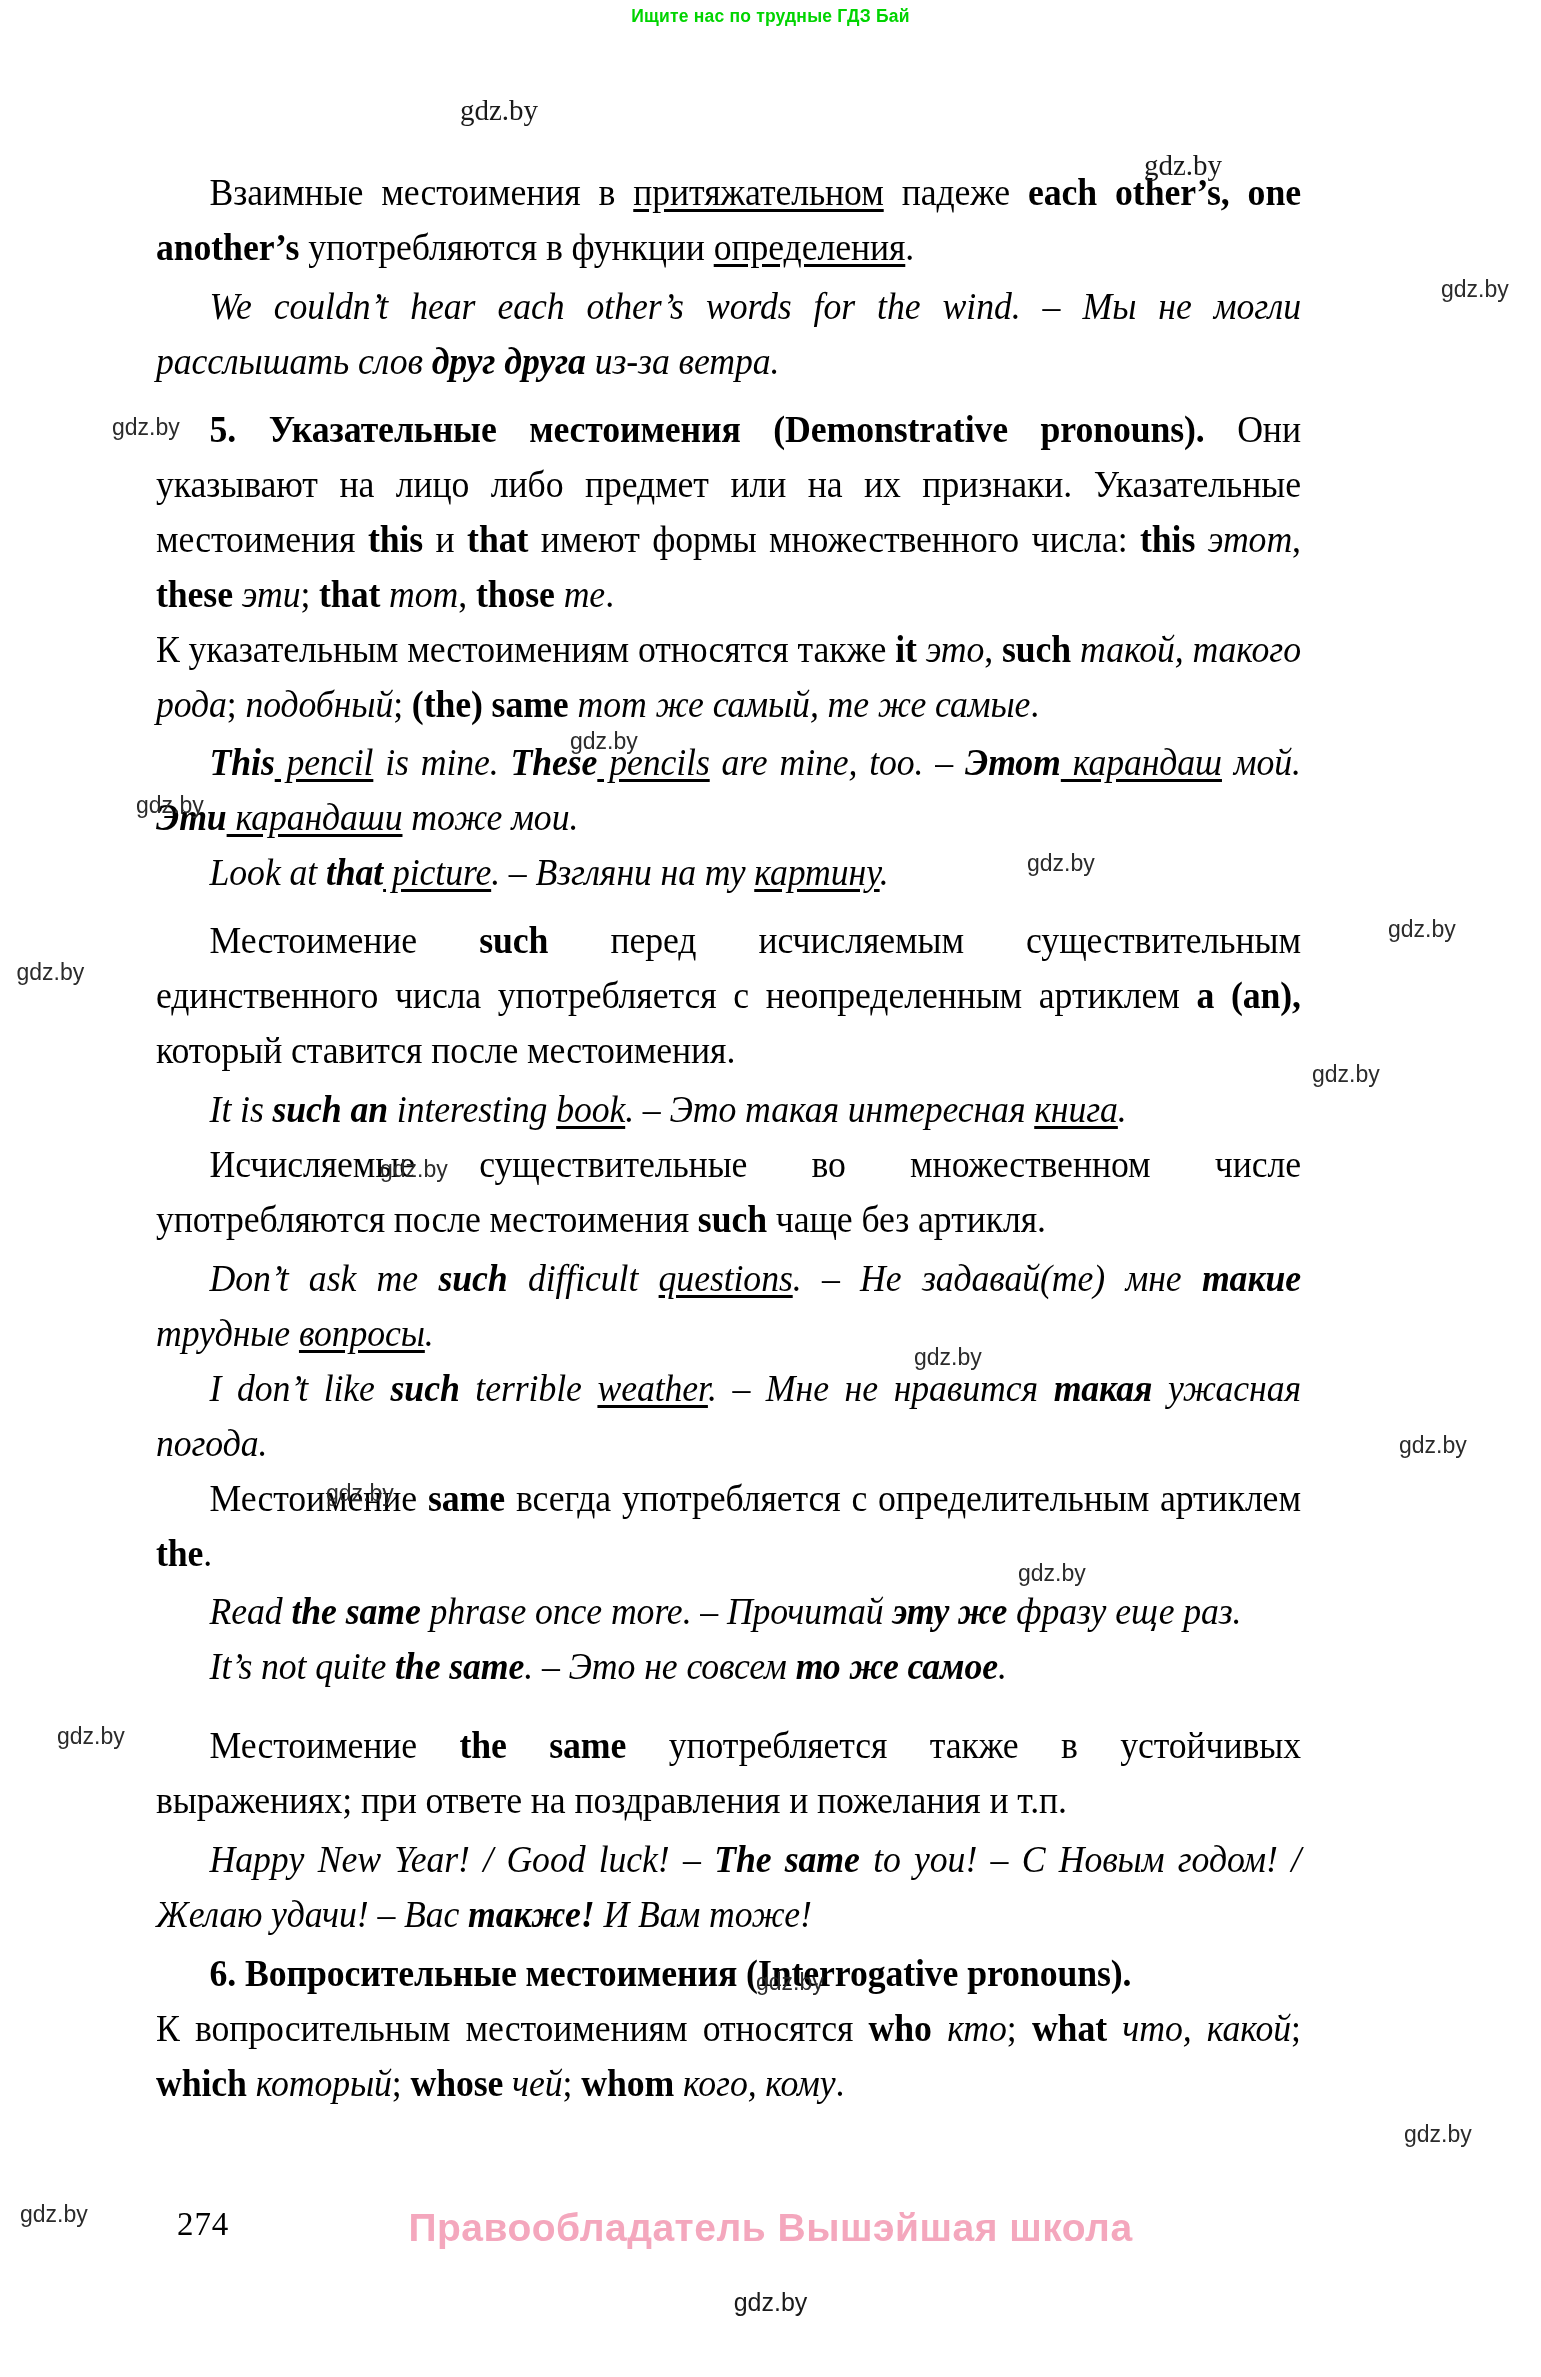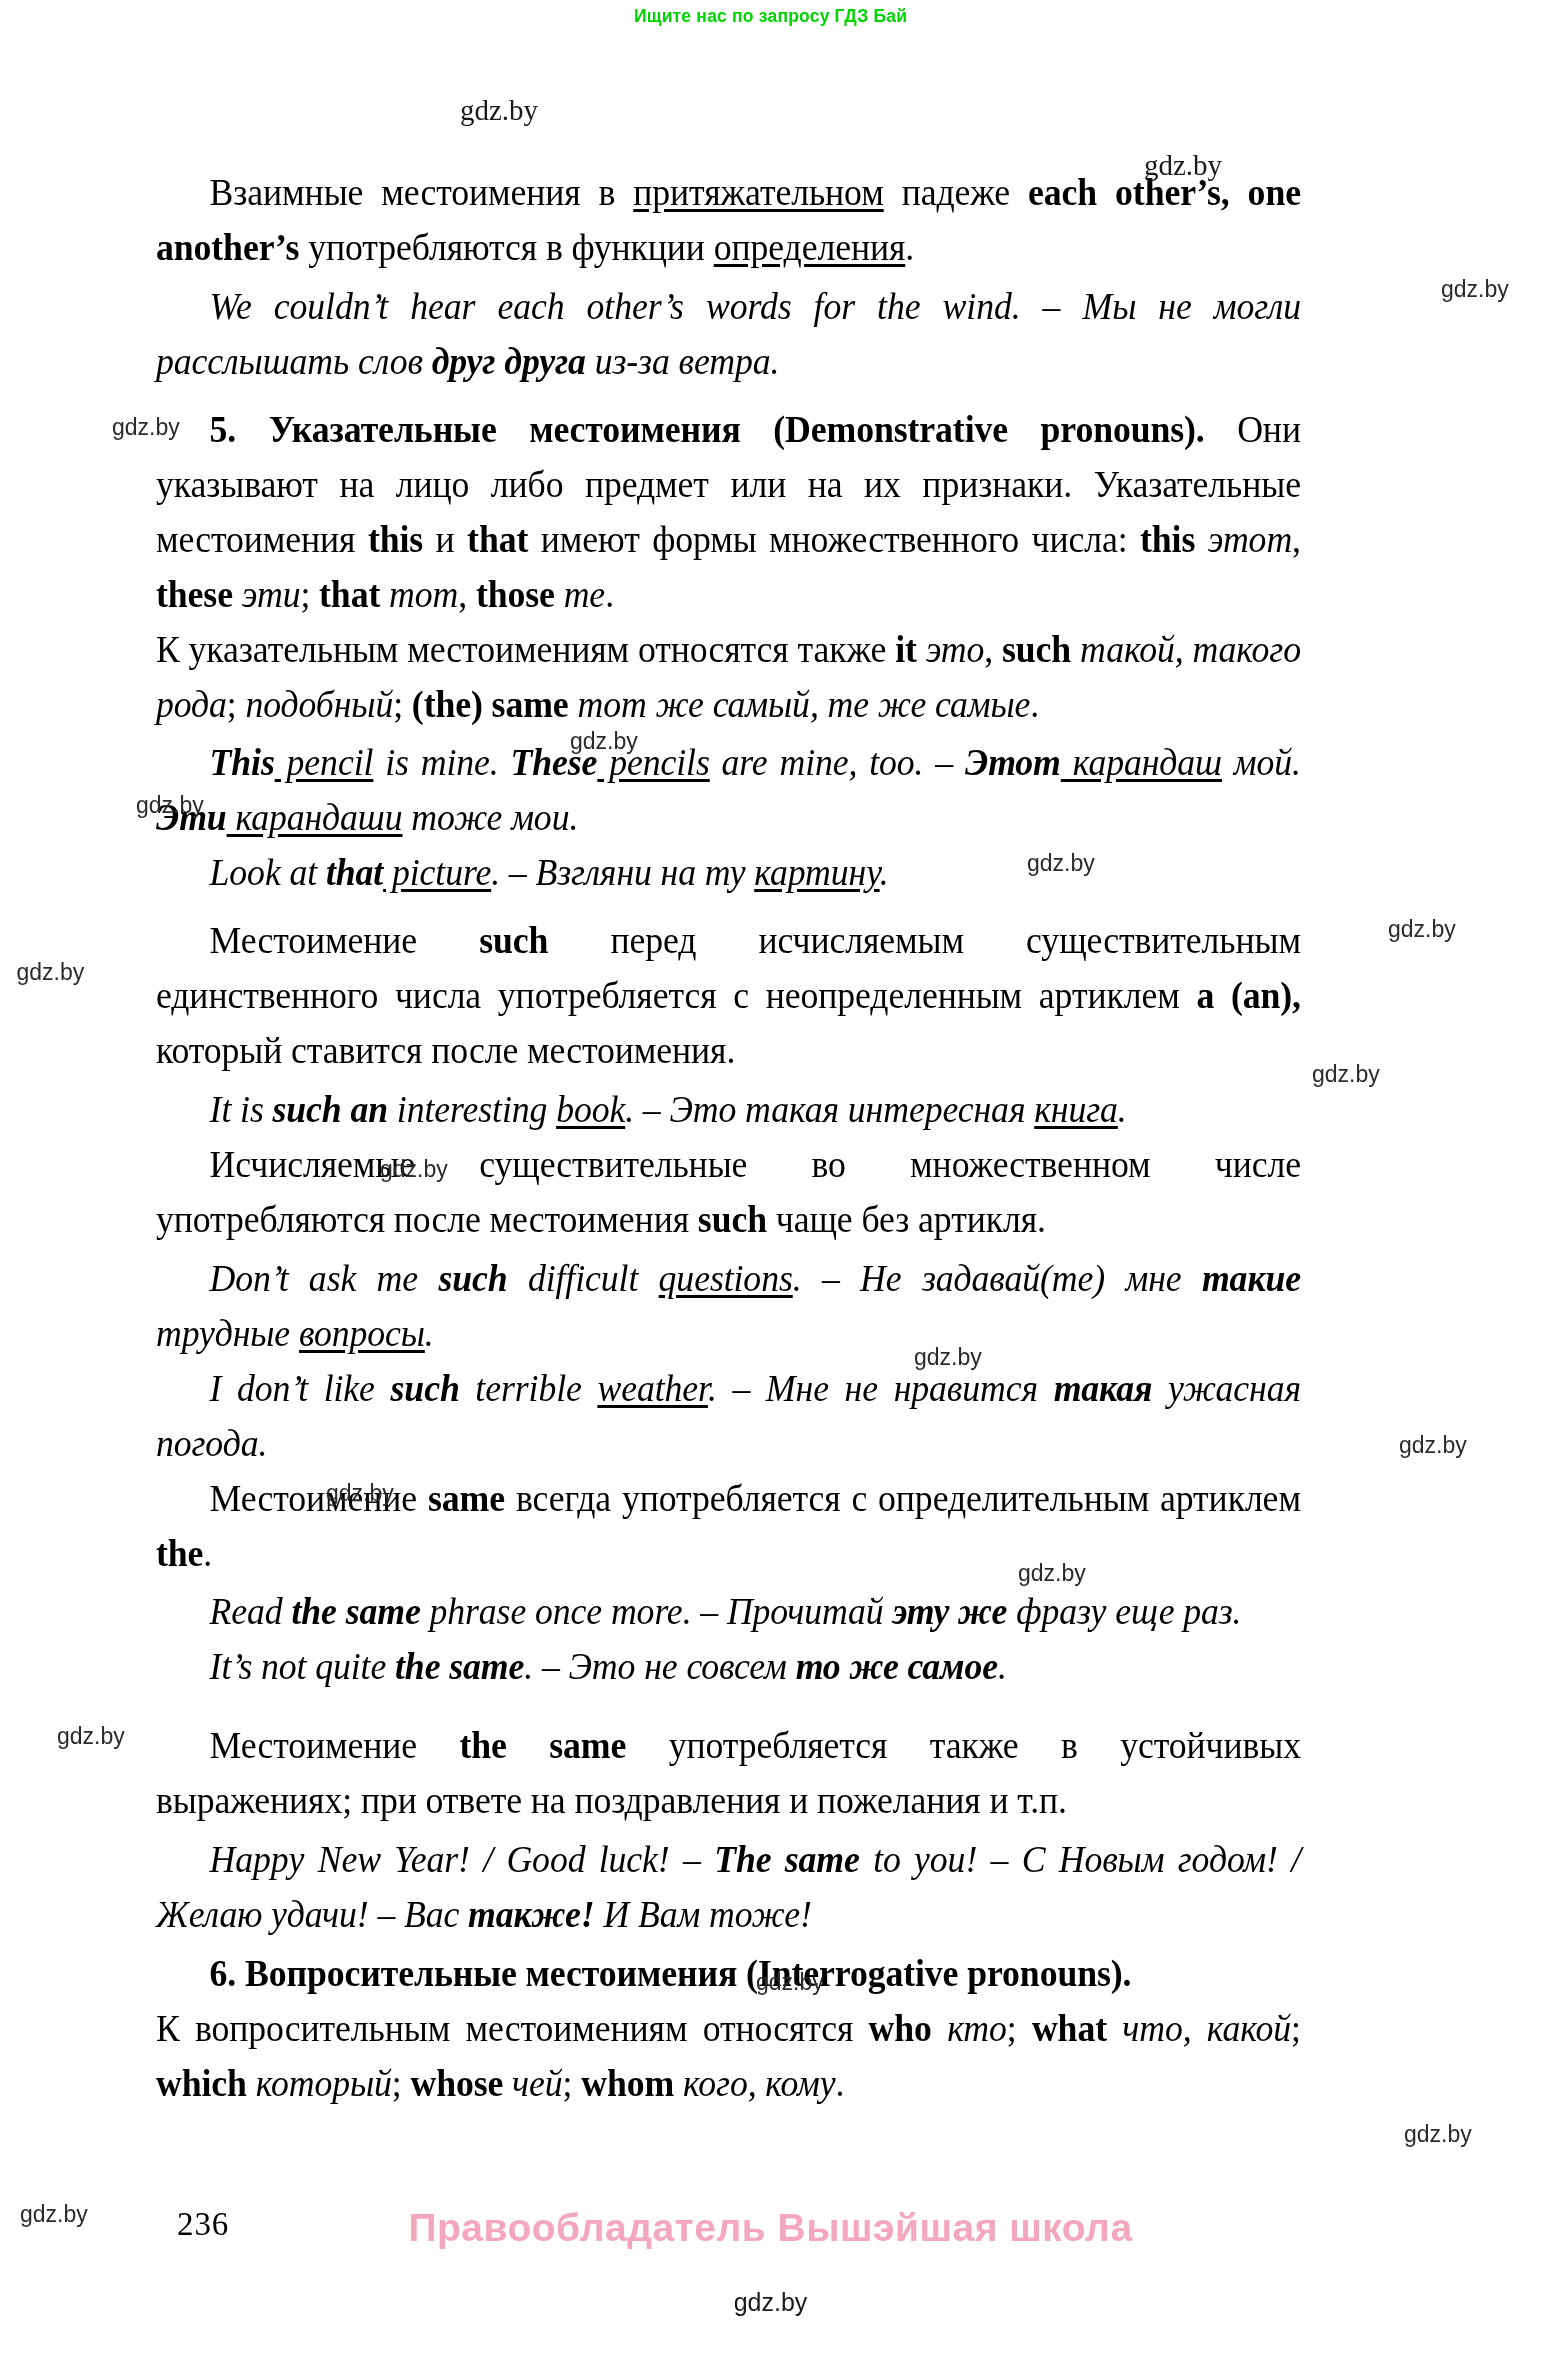--- a/index.html
+++ b/index.html
@@ -128,21 +128,21 @@
     color: #2f6fd0;
     letter-spacing: 0.3px;
   }
   .bottom-links span { margin: 0 3.7px; }
 </style>
 </head>
 <body>
 
 <div id="page">
 
-  <div class="promo-bar">Ищите нас по запросу ГДЗ Бай</div>
+  <div class="promo-bar">Ищите нас по трудные ГДЗ Бай</div>
 
   <div class="column">
 
     <p class="para indent"><span>Взаимные местоимения в </span><span class="ul">притяжательном</span><span> падеже </span><span class="bd">each other’s, one another’s</span><span> употребляются в функции </span><span class="ul">определения</span><span>.</span></p>
 
     <p class="para example indent last-line-left gap-sm"><span>We couldn’t hear each other’s words for the wind.</span><span> – </span><span>Мы не могли расслышать слов </span><span class="bd">друг друга</span><span> из-за ветра.</span></p>
 
     <p class="para indent gap-md"><span class="bd">5. </span><span class="bd">Указательные местоимения </span><span class="bd">(Demonstrative pronouns).</span> <span>Они указывают на лицо либо предмет или на их признаки. Указательные местоимения </span><span class="bd">this</span><span> и </span><span class="bd">that</span><span> имеют формы множественного числа: </span><span class="bd">this</span><span class="it"> этот</span><span>, </span><span class="bd">these</span><span class="it"> эти</span><span>; </span><span class="bd">that</span><span class="it"> тот</span><span>, </span><span class="bd">those</span><span class="it"> те</span><span>.</span></p>
 
     <p class="para last-line-left"><span>К указательным местоимениям относятся также </span><span class="bd">it</span><span class="it"> это</span><span>, </span><span class="bd">such</span><span class="it"> такой, такого рода</span><span>; </span><span class="it">подобный</span><span>; </span><span class="bd">(the) same</span><span class="it"> тот же самый, те же самые</span><span>.</span></p>
@@ -170,21 +170,21 @@
     <p class="para indent last-line-left gap-lg"><span>Местоимение </span><span class="bd">the same</span><span> употребляется также в устойчивых выражениях; при ответе на поздравления и пожелания и т.п.</span></p>
 
     <p class="para example indent last-line-left gap-sm"><span>Happy New Year! / Good luck!</span><span> – </span><span class="bd">The same</span><span> to you!</span><span> – </span><span>С Новым годом! / Желаю удачи!</span><span> – </span><span>Вас </span><span class="bd">также!</span><span> И Вам тоже!</span></p>
 
     <p class="para indent gap-sm"><span class="bd">6. </span><span class="bd">Вопросительные местоимения </span><span class="bd">(Interrogative pronouns).</span></p>
 
     <p class="para last-line-left"><span>К вопросительным местоимениям относятся </span><span class="bd">who</span><span class="it"> кто</span><span>; </span><span class="bd">what</span><span class="it"> что, какой</span><span>;  </span><span class="bd">which</span><span class="it"> который</span><span>;  </span><span class="bd">whose</span><span class="it"> чей</span><span>;  </span><span class="bd">whom</span><span class="it"> кого, кому</span><span>.</span></p>
 
   </div>
 
-  <div class="page-number">236</div>
+  <div class="page-number">274</div>
 
   <div class="copyright">Правообладатель Вышэйшая школа</div>
 
   <div class="bottom-wm">gdz.by</div>
 
 
   <div id="watermark-layer">
       <div class="wm-serif" style="left: 460px; top: 94px; font-size: 29px;">gdz.by</div>
       <div class="wm-serif" style="left: 1144px; top: 149px; font-size: 29px;">gdz.by</div>
       <div class="wm" style="left: 1441px; top: 276px; font-size: 23px;">gdz.by</div>

